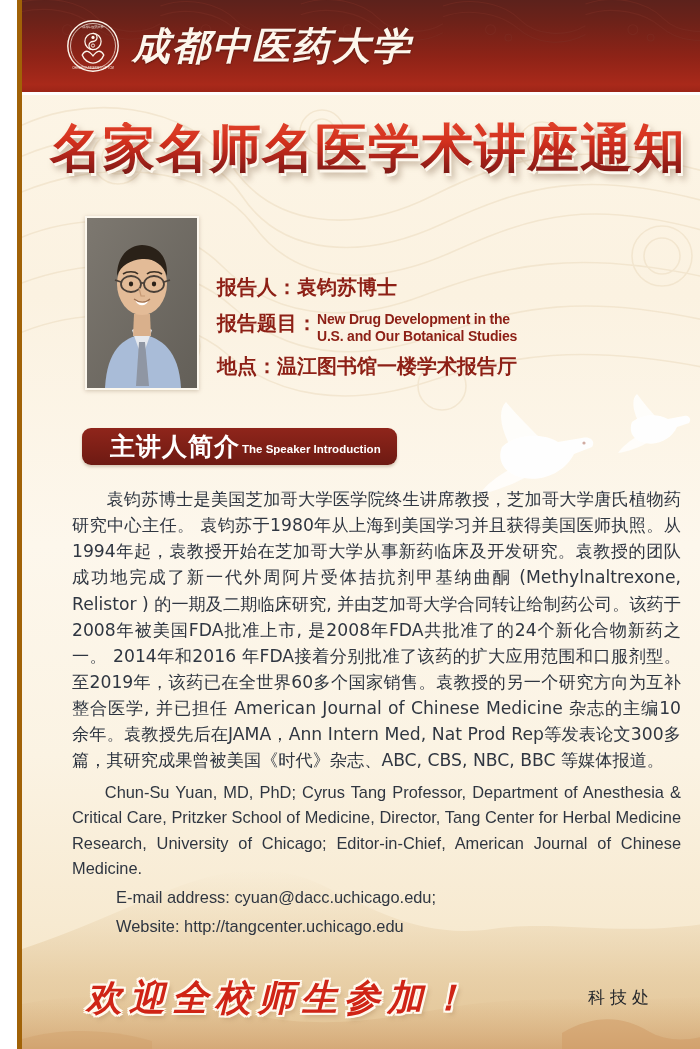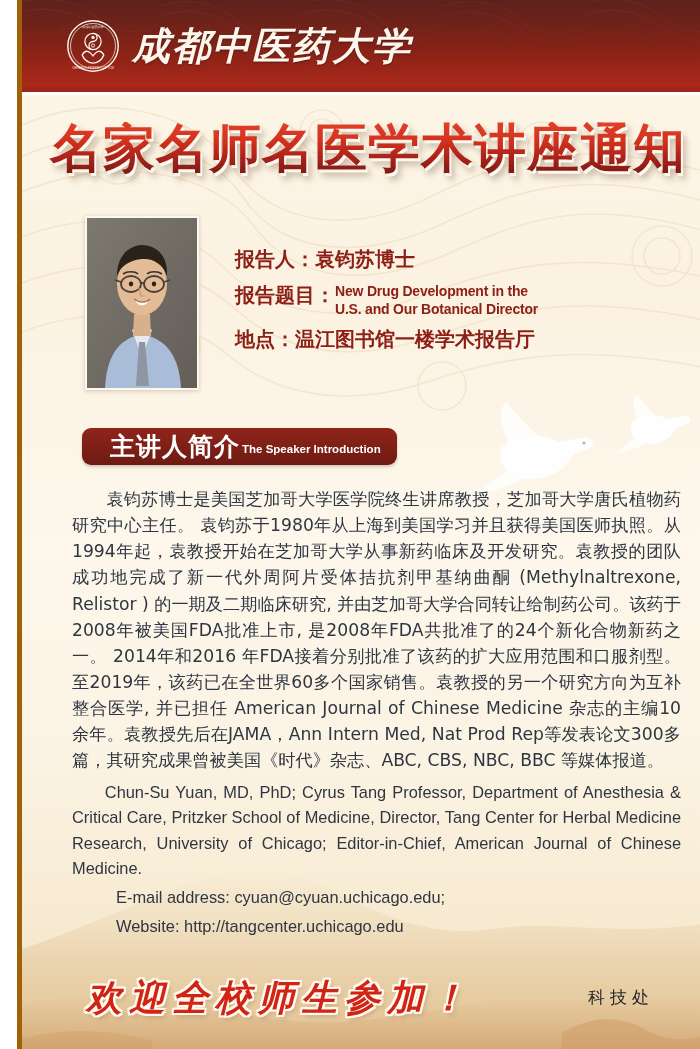--- a/index.html
+++ b/index.html
@@ -124,22 +124,22 @@
     white-space: nowrap;
   }
 
   
   .info-block {
     position: absolute;
     top: 216px;
     left: 63px;
     right: 24px;
     display: flex;
-    align-items: center;
-    gap: 36px;
+    align-items: flex-end;
+    gap: 18px;
   }
   .portrait {
     width: 110px;
     height: 170px;
     flex: 0 0 auto;
     border: 2px solid #fdf8ee;
     box-shadow: 0 1px 4px rgba(120,90,60,.3);
     overflow: hidden;
     background: #6f6a63;
   }
@@ -415,38 +415,38 @@
 
     <div class="info-lines">
       <div class="info-row">
         <span class="info-label">报告人：</span>
         <span class="info-value">袁钧苏博士</span>
       </div>
       <div class="info-row topic">
         <span class="info-label">报告题目：</span>
         <span class="topic-value">
           <span>New Drug Development in the</span>
-          <span class="topic-line2">U.S. and Our Botanical Director</span>
+          <span class="topic-line2">U.S. and Our Botanical Studies</span>
         </span>
       </div>
       <div class="info-row">
         <span class="info-label">地点：</span>
         <span class="info-value">温江图书馆一楼学术报告厅</span>
       </div>
     </div>
   </div>
 
   <div class="section-pill">
     <span class="pill-cn">主讲人简介</span>
     <span class="pill-en">The Speaker Introduction</span>
   </div>
 
   <div class="body-wrap">
     <p class="para-cn">袁钧苏博士是美国芝加哥大学医学院终生讲席教授，芝加哥大学唐氏植物药研究中心主任。 袁钧苏于1980年从上海到美国学习并且获得美国医师执照。从1994年起，袁教授开始在芝加哥大学从事新药临床及开发研究。袁教授的团队成功地完成了新一代外周阿片受体拮抗剂甲基纳曲酮 (Methylnaltrexone, Relistor  ) 的一期及二期临床研究, 并由芝加哥大学合同转让给制药公司。该药于2008年被美国FDA批准上市, 是2008年FDA共批准了的24个新化合物新药之一。 2014年和2016 年FDA接着分别批准了该药的扩大应用范围和口服剂型。至2019年，该药已在全世界60多个国家销售。袁教授的另一个研究方向为互补整合医学, 并已担任 American Journal of Chinese Medicine 杂志的主编10余年。袁教授先后在JAMA，Ann Intern Med, Nat Prod Rep等发表论文300多篇，其研究成果曾被美国《时代》杂志、ABC, CBS, NBC, BBC 等媒体报道。</p>
     <p class="para-en">Chun-Su Yuan, MD, PhD; Cyrus Tang Professor, Department of Anesthesia &amp; Critical Care, Pritzker School of Medicine, Director, Tang Center for Herbal Medicine Research, University of Chicago; Editor-in-Chief, American Journal of Chinese Medicine.</p>
-    <div class="contact-line">E-mail address: cyuan@cyuan.uchicago.edu;</div>
+    <div class="contact-line">E-mail address: cyuan@dacc.uchicago.edu;</div>
     <div class="contact-line">Website: http://tangcenter.uchicago.edu</div>
   </div>
 
   <div class="footer-welcome">欢迎全校师生参加！</div>
   <div class="footer-dept">科技处</div>
 
 </div>
 
 </body></html>

